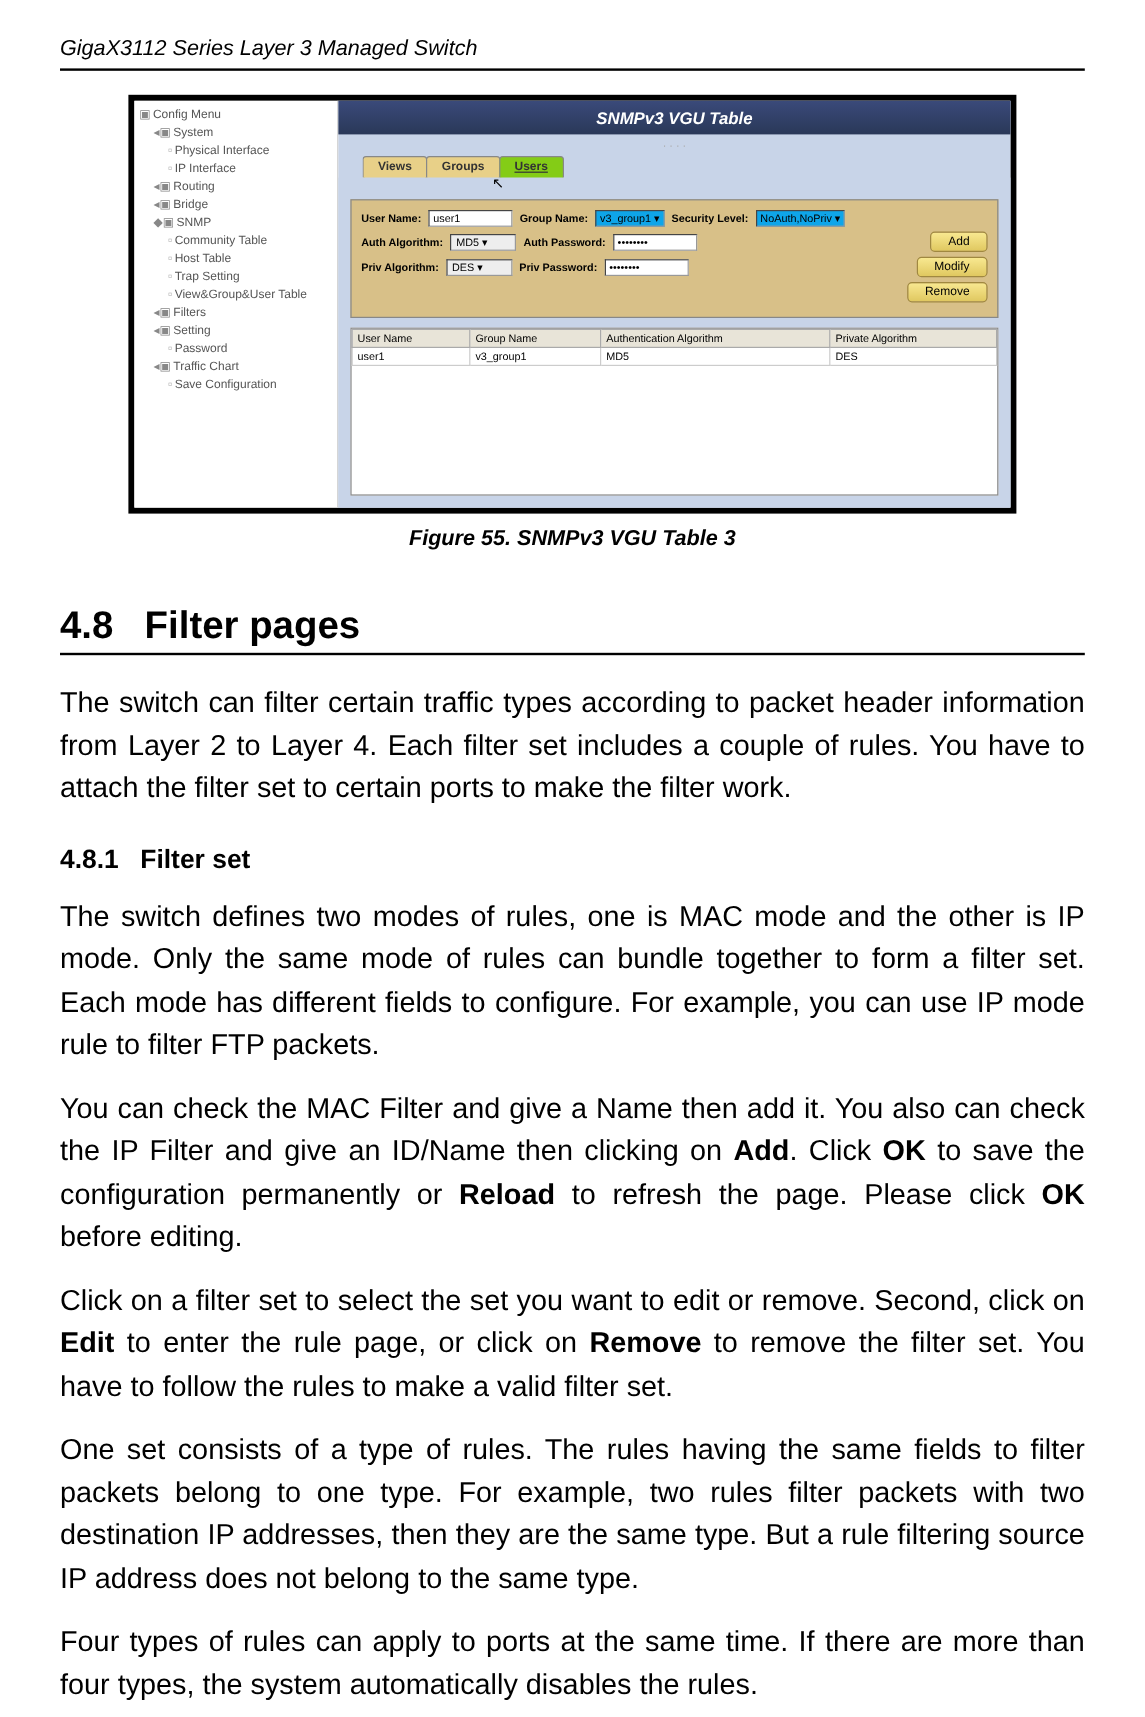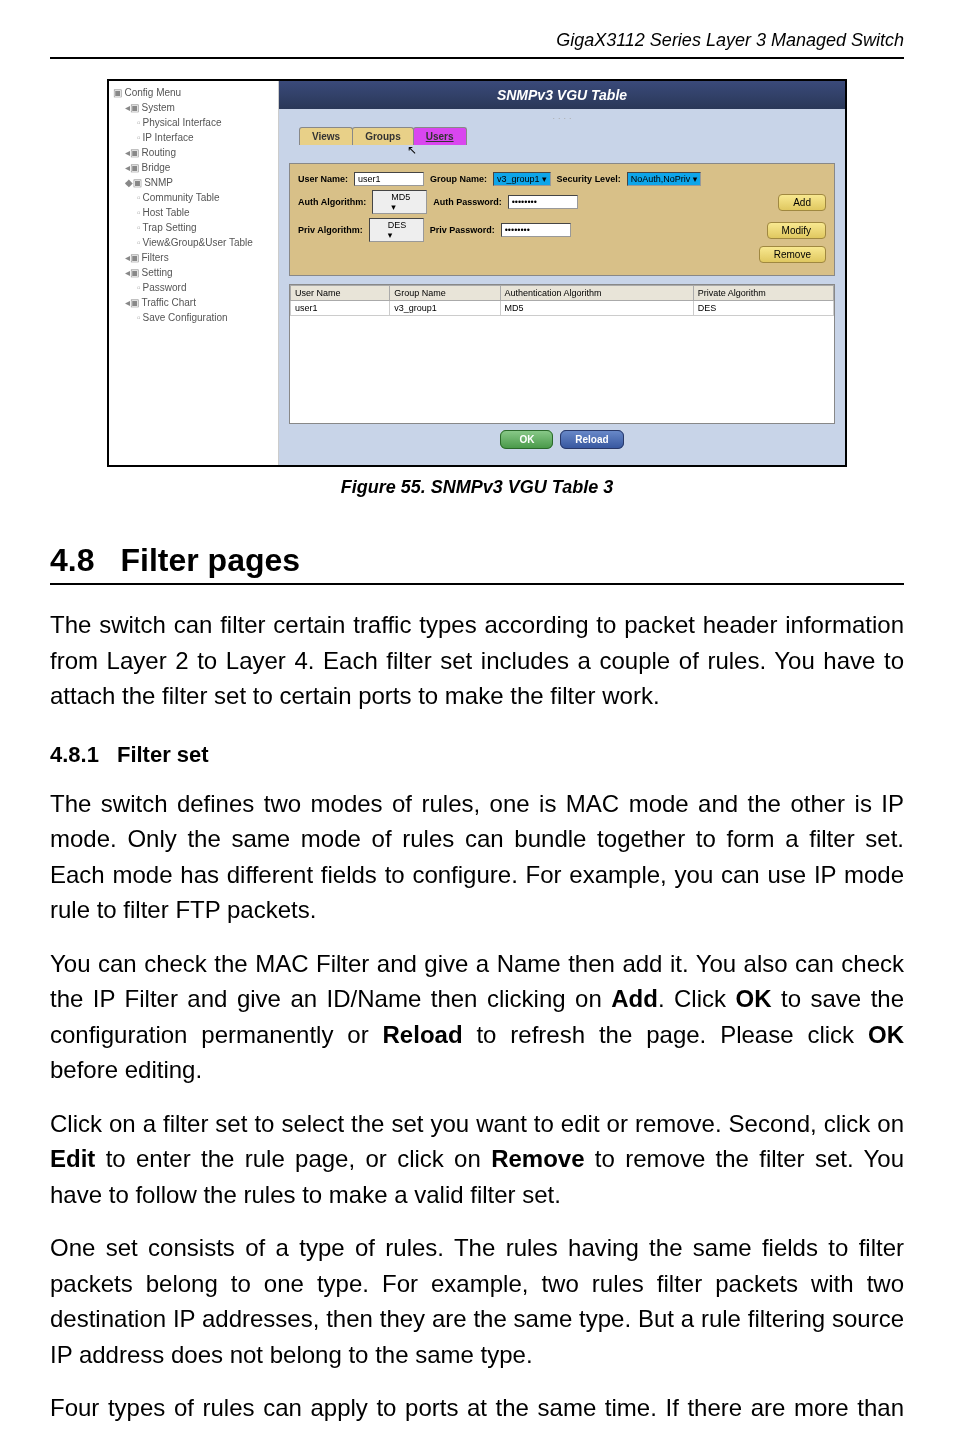--- a/index.html
+++ b/index.html
@@ -10,24 +10,23 @@
       background: #fff;
       color: #000;
       padding: 30px 50px;
     }
     .header-line {
       font-style: italic;
       font-size: 18px;
       border-bottom: 2px solid #000;
       padding-bottom: 6px;
       margin-bottom: 20px;
-      text-align: right;
     }
     .screenshot {
-      border: 2px solid #000000;
+      border: 5px solid #000000;
       width: 740px;
       margin: 0 auto 10px;
       background: #fff;
       font-size: 10px;
       display: flex;
     }
     .tree {
       width: 170px;
       background: #fff;
       padding: 4px;
@@ -73,21 +72,21 @@
       border: 1px solid #888;
       border-bottom: none;
       padding: 3px 12px;
       font-weight: bold;
       color: #333;
       margin-right: -1px;
       border-radius: 3px 3px 0 0;
       font-size: 10px;
     }
     .tab.active {
-      background: #d946ef;
+      background: #84cc16;
       text-decoration: underline;
     }
     .cursor { position: absolute; left: 128px; top: 62px; font-size: 12px; color: #000; }
     .content-area {
       background: #c8d4e8;
       padding: 18px 10px 10px;
     }
     .form-panel {
       background: #d8c088;
       border: 1px solid #888;
@@ -105,21 +104,21 @@
     .inp {
       background: #fff;
       border: 1px inset #999;
       padding: 1px 3px;
       font-size: 9px;
       width: 70px;
     }
     .sel {
       background: #eee;
       border: 1px inset #999;
-      padding: 1px 18px;
+      padding: 1px 4px;
       font-size: 9px;
       width: 55px;
     }
     .dd { 
       border: 1px inset #999; 
       background: #0ea5e9; 
       padding: 1px 3px; 
       font-size: 9px;
       white-space: nowrap;
     }
@@ -288,24 +287,20 @@
           <tr>
             <td>user1</td>
             <td>v3_group1</td>
             <td>MD5</td>
             <td>DES</td>
           </tr>
         </tbody>
           </table>
       </div>
 
-      <div class="action-row">
-        <span class="btn-ok">OK</span>
-        <span class="btn-reload">Reload</span>
-      </div>
     </div>
   </div>
 </div>
 
 <div class="fig-caption">Figure 55. SNMPv3 VGU Table 3</div>
 
 <div class="h1">
   <span class="num">4.8</span><span>Filter pages</span>
 </div>
 

